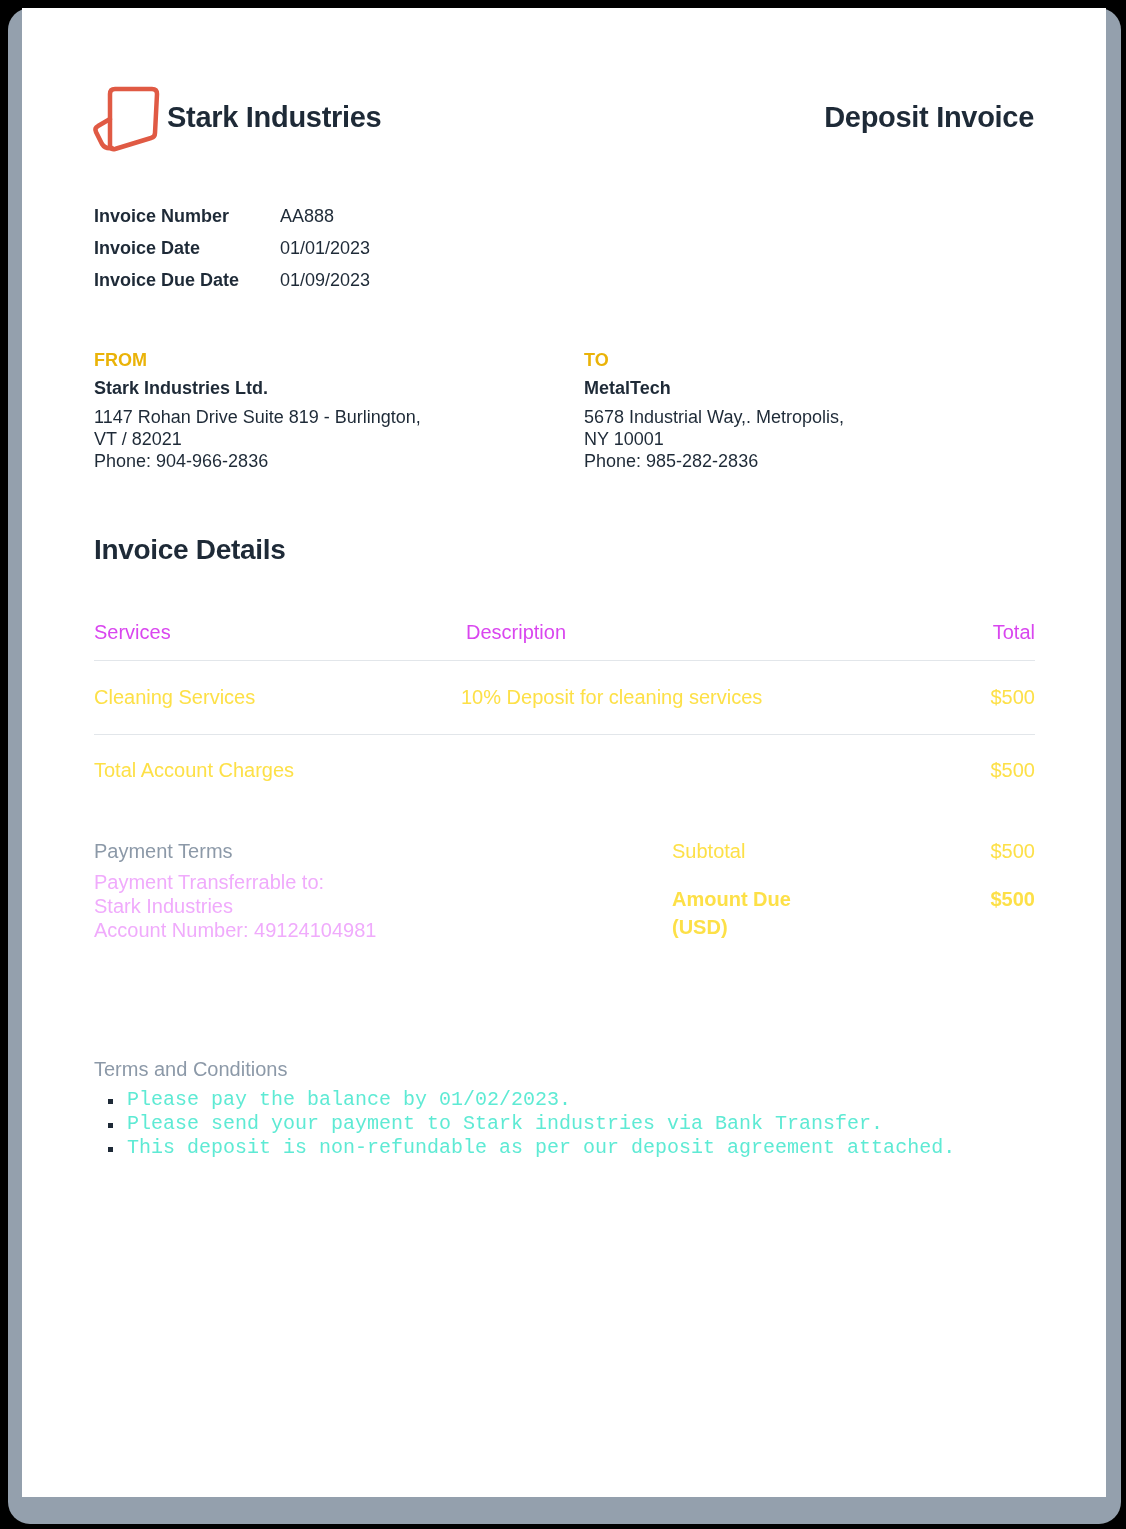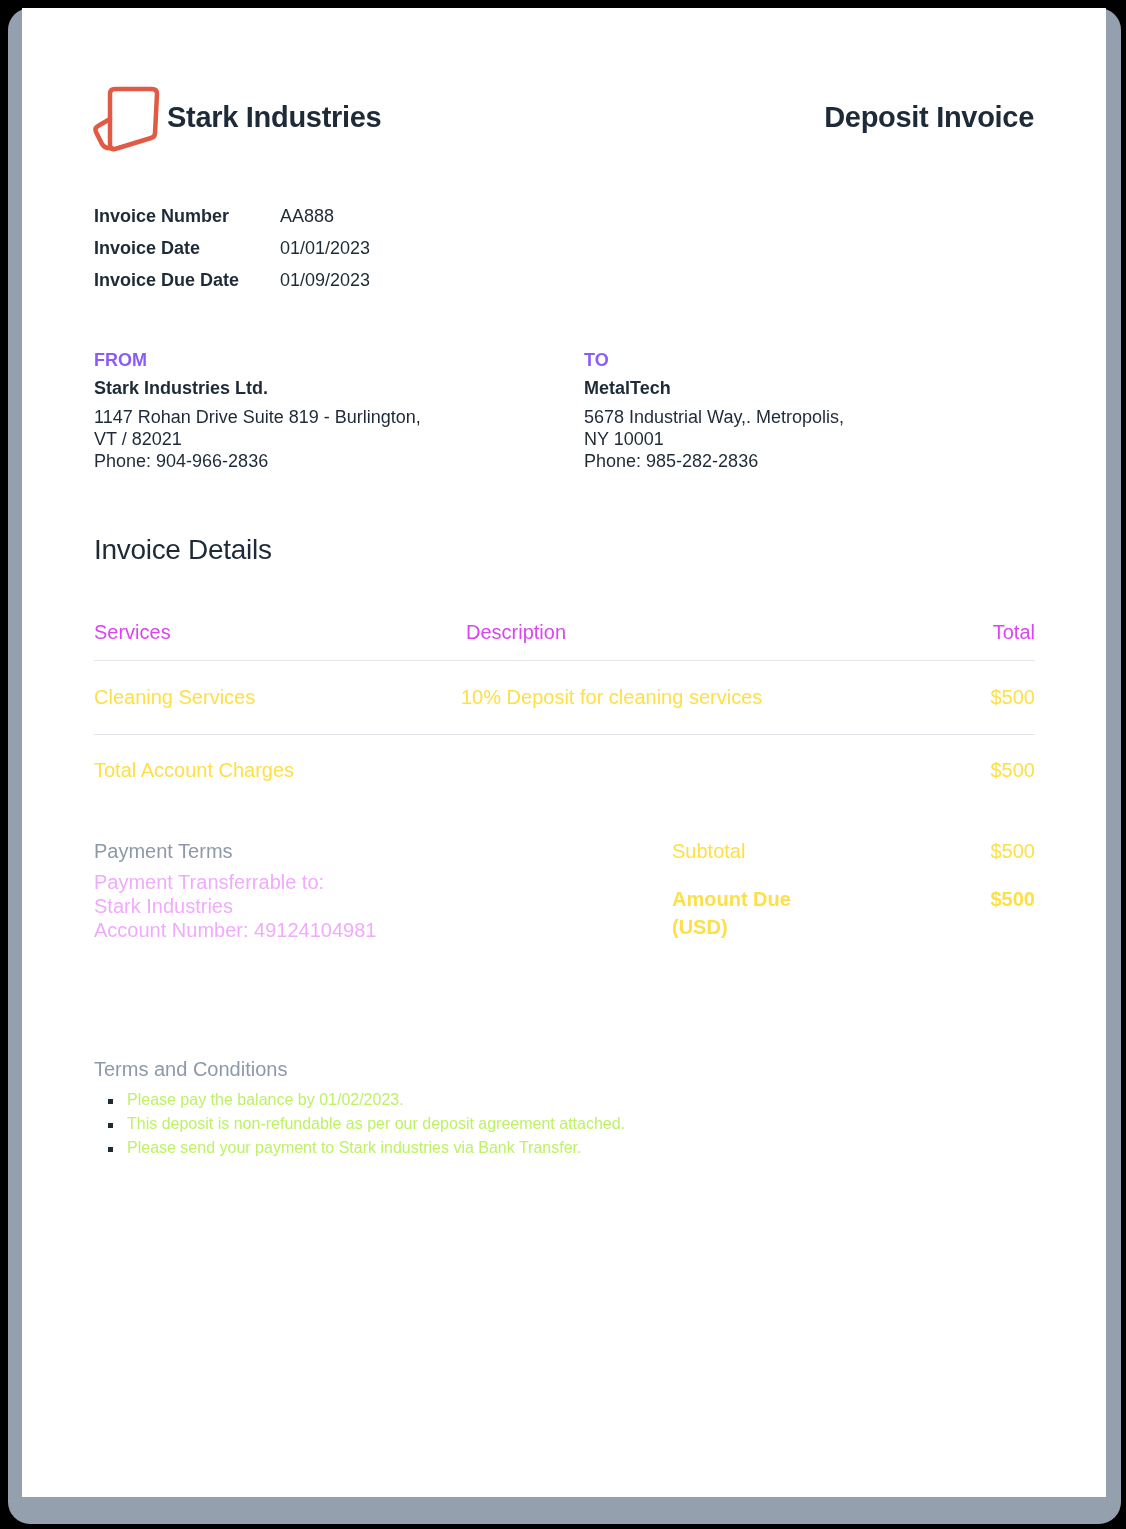--- a/index.html
+++ b/index.html
@@ -14,37 +14,37 @@
       background: #ffffff;
     }
     .abs { position: absolute; white-space: nowrap; }
     .logo { position: absolute; left: 92px; top: 86px; width: 68px; height: 68px; }
     .brand { left: 167px; top: 101px; font-size: 29px; font-weight: 700; letter-spacing: -0.3px; color: #1e2a37; }
     .doc-title { right: 92px; top: 101px; font-size: 29px; font-weight: 700; letter-spacing: -0.3px; color: #1e2a37; }
 
     .meta-label { left: 94px; font-size: 18px; font-weight: 700; color: #1e2a37; }
     .meta-value { left: 280px; font-size: 18px; color: #1e2a37; text-align: center; }
 
-    .party-head { font-size: 18px; font-weight: 700; color: #8b5cf6; }
+    .party-head { font-size: 18px; font-weight: 700; color: #eab308; }
     .party-name { font-size: 18px; font-weight: 700; color: #1e2a37; }
     .party-line { font-size: 18px; color: #1e2a37; line-height: 22px; }
 
-    .section-title { left: 94px; top: 534px; font-size: 28px; font-weight: 400; letter-spacing: -0.3px; color: #1e2a37; }
+    .section-title { left: 94px; top: 534px; font-size: 28px; font-weight: 700; letter-spacing: -0.3px; color: #1e2a37; }
 
     .th { top: 621px; font-size: 20px; color: #d946ef; }
     .td { font-size: 20px; color: #fde047; }
     .divider { position: absolute; left: 94px; width: 941px; height: 1px; background: #e2e6ea; }
 
     .muted-label { font-size: 20px; color: #8c99a8; }
     .body-line { font-size: 20px; color: #f0abfc; line-height: 24px; }
     .bold { font-weight: 700; }
     .right { text-align: right; }
 
     .terms-list { position: absolute; left: 104px; top: 1088px; list-style: none; }
-    .terms-list li { position: relative; padding-left: 23px; font-size: 16px; color: #bef264; line-height: 24px; white-space: nowrap; }
+    .terms-list li { position: relative; padding-left: 23px; font-size: 20px; color: #5eead4; line-height: 24px; white-space: nowrap; font-family: Liberation Mono, monospace; }
     .terms-list li::before {
       content: ""; position: absolute; left: 4px; top: 11px; width: 5px; height: 5px; background: #1e2a37;
     }
   </style>
 </head>
 <body>
 
 <div class="frame"></div>
 <div class="page"></div>
 
@@ -96,15 +96,15 @@
 
 <div class="abs td" style="left:672px; top:840px">Subtotal</div>
 <div class="abs td right" style="right:91px; top:840px">$500</div>
 <div class="abs td bold" style="left:672px; top:888px">Amount Due</div>
 <div class="abs td bold" style="left:672px; top:916px">(USD)</div>
 <div class="abs td bold right" style="right:91px; top:888px">$500</div>
 
 <div class="abs muted-label" style="left:94px; top:1058px">Terms and Conditions</div>
 <ul class="terms-list">
   <li>Please pay the balance by 01/02/2023.</li>
+  <li>Please send your payment to Stark industries via Bank Transfer.</li>
   <li>This deposit is non-refundable as per our deposit agreement attached.</li>
-  <li>Please send your payment to Stark industries via Bank Transfer.</li>
 </ul>
 
 </body></html>

